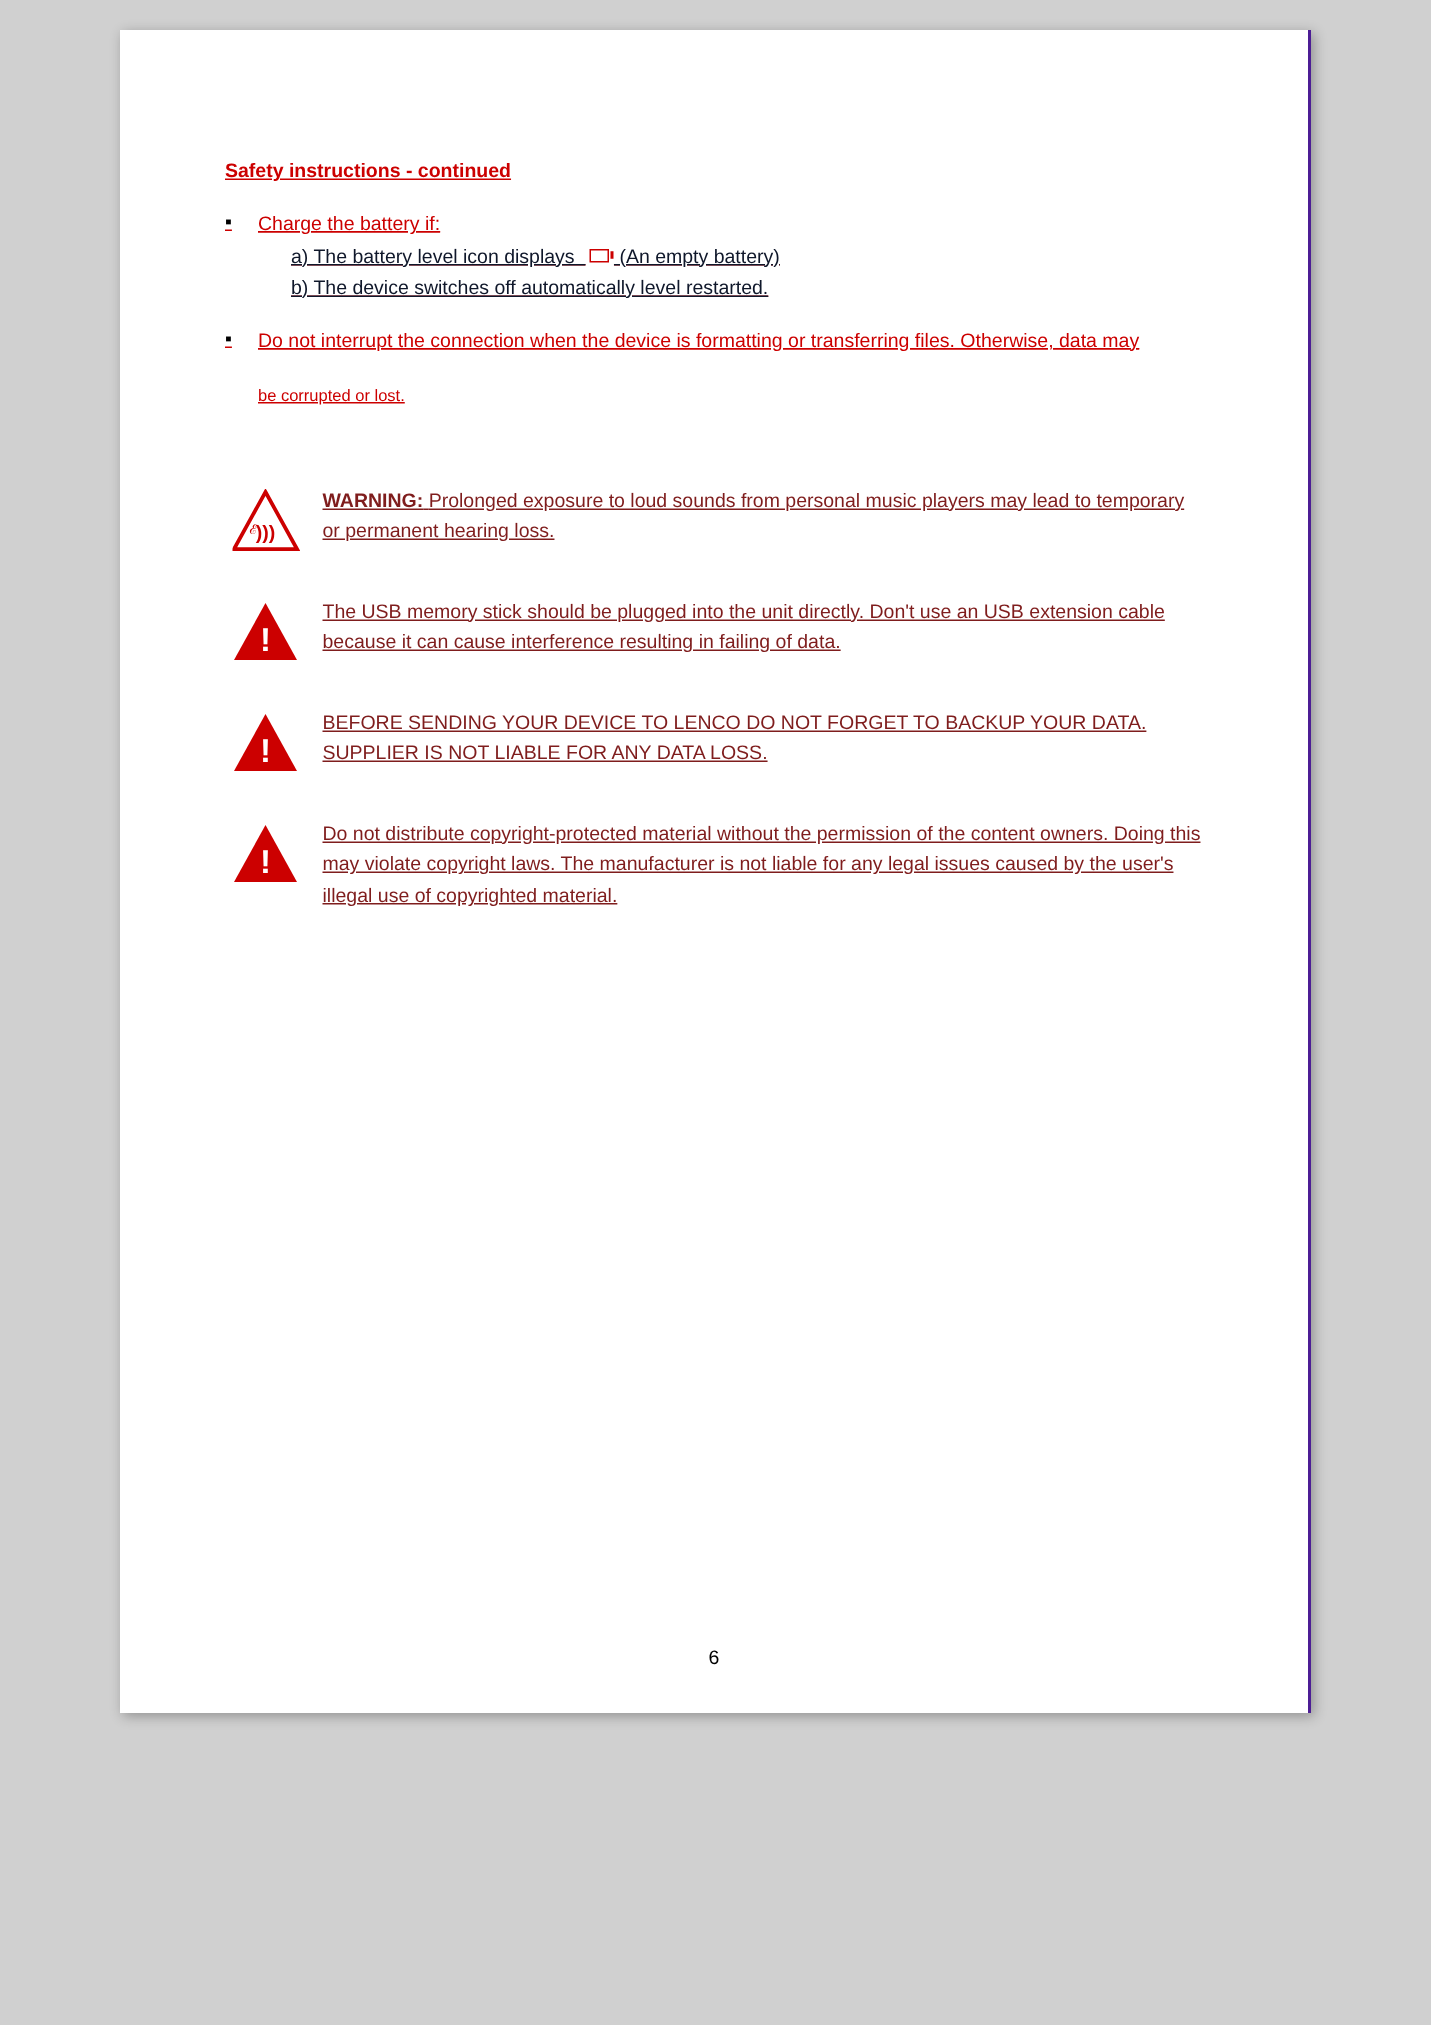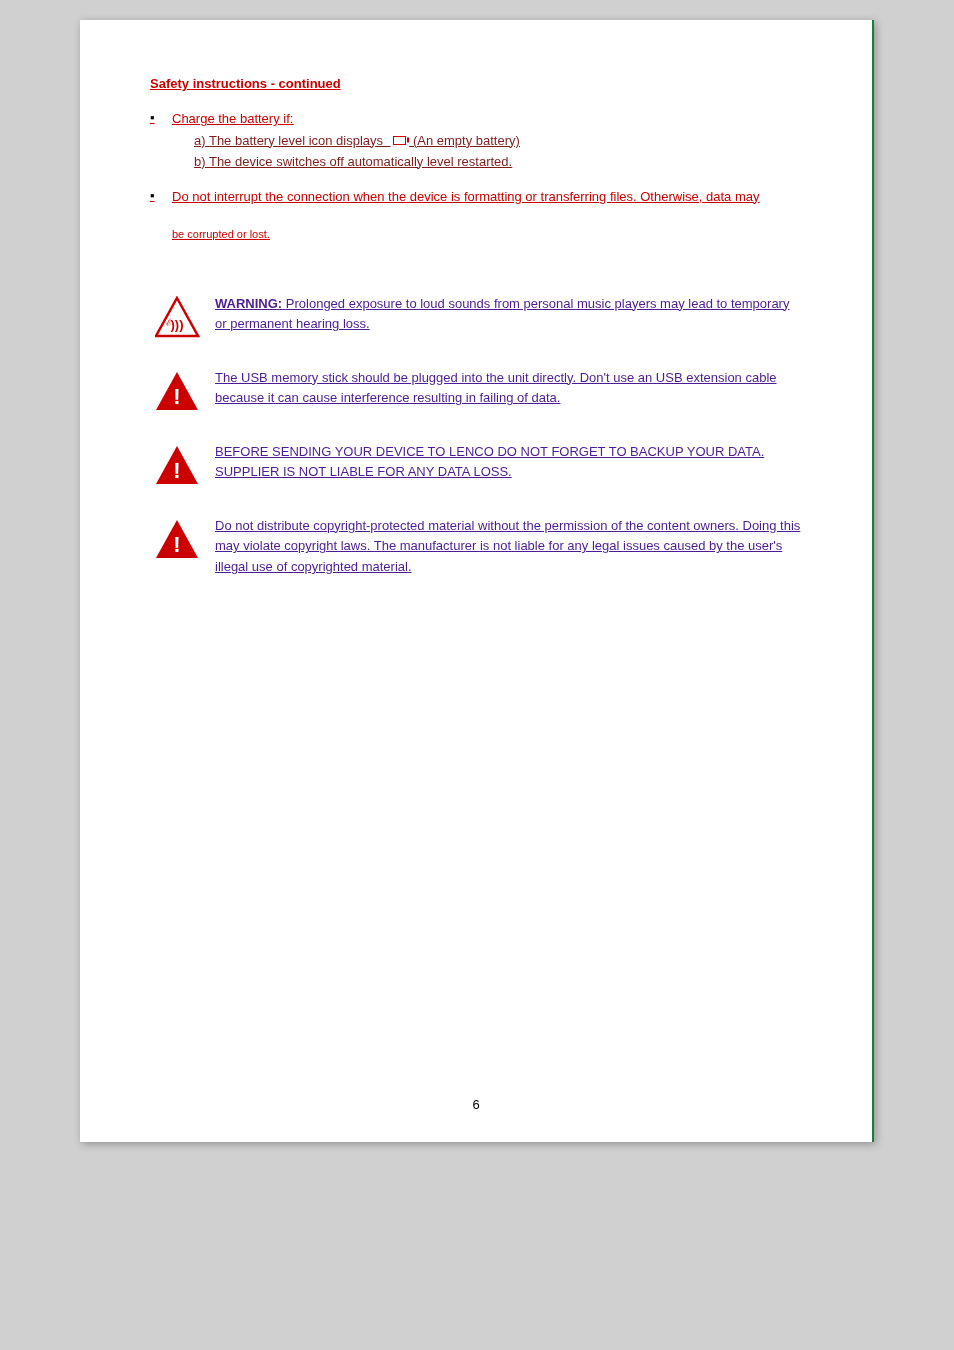--- a/index.html
+++ b/index.html
@@ -11,23 +11,23 @@
       align-items: flex-start;
       min-height: 100vh;
       padding: 20px;
       font-family: Arial, sans-serif;
     }
 
     .page {
       background: #ffffff;
       width: 794px;
       min-height: 1122px;
-      padding: 56px 70px 60px 70px;
+      padding: 86px 70px 60px 70px;
       position: relative;
-      border-right: 2px solid #15803d;
+      border-right: 2px solid #4c1d95;
       box-shadow: 2px 2px 8px rgba(0,0,0,0.3);
     }
 
     .section-title {
       font-size: 13px;
       font-weight: bold;
       color: #cc0000;
       text-decoration: underline;
       margin-bottom: 18px;
     }
@@ -64,21 +64,21 @@
     }
 
     .sub-items {
       margin-left: 22px;
       margin-top: 4px;
       margin-bottom: 4px;
     }
 
     .sub-item {
       font-size: 13px;
-      color: #7f1d1d;
+      color: #0f172a;
       text-decoration: underline;
       margin-bottom: 6px;
       display: flex;
       align-items: center;
     }
 
     .warning-block {
       display: flex;
       align-items: flex-start;
       margin-bottom: 30px;
@@ -88,21 +88,21 @@
     .warning-block .icon-area {
       min-width: 55px;
       display: flex;
       justify-content: center;
       margin-right: 10px;
       margin-top: 2px;
     }
 
     .warning-block .text-area {
       font-size: 13px;
-      color: #4c1d95;
+      color: #7f1d1d;
       text-decoration: underline;
       line-height: 1.6;
     }
 
     .warning-bold {
       font-weight: bold;
     }
 
     .page-number {
       position: absolute;

